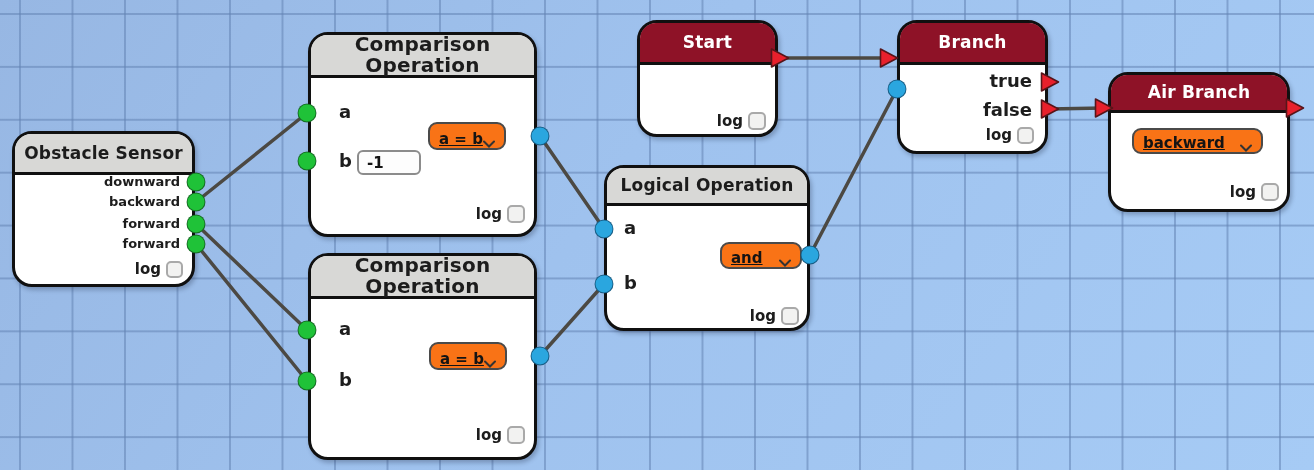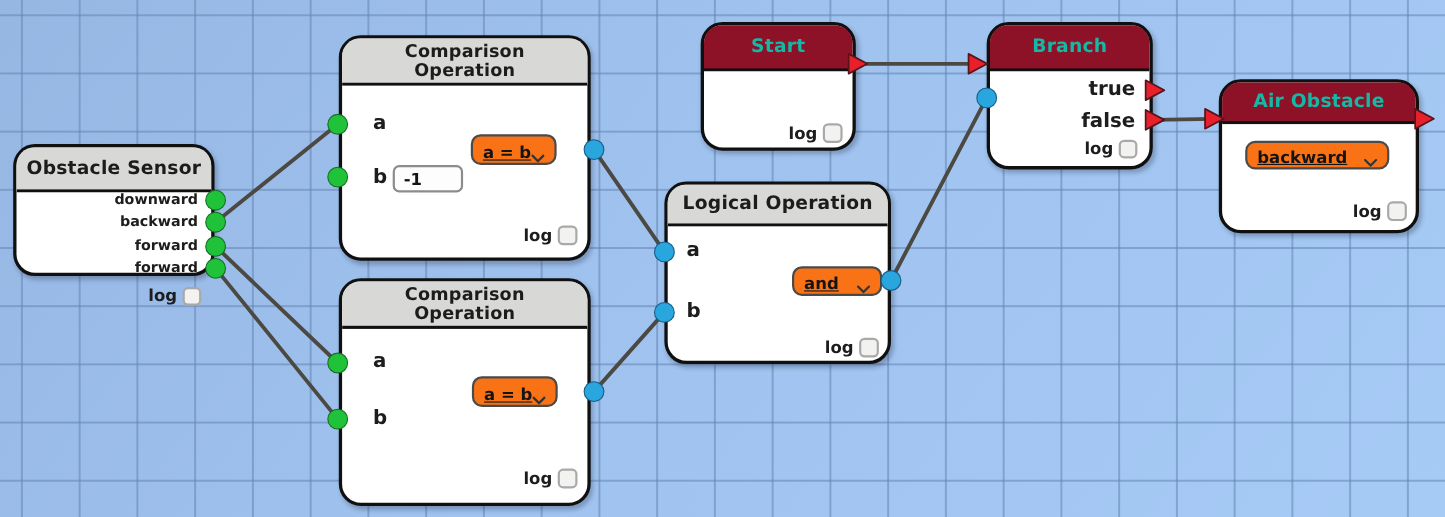--- a/index.html
+++ b/index.html
@@ -18,22 +18,22 @@
   .node{
     position:absolute; background:#fff; border:3px solid #101010; border-radius:20px;
     box-shadow:2px 3px 4px rgba(25,35,60,.28); z-index:2; box-sizing:border-box;
   }
   .hdr{
     border-bottom:3px solid #101010; border-radius:16px 16px 0 0; background:#d8d8d6;
     display:flex; flex-direction:column; align-items:center; justify-content:center;
     font-weight:700; color:#1c1c1c; font-size:17px; line-height:1.07; letter-spacing:.2px;
     text-align:center;
   }
-  .node.exec .hdr{background:#8e1227;color:#14b8a6;}
-  .hdr.two{font-size:16px;}
+  .node.exec .hdr{background:#8e1227;color:#ffffff;}
+  .hdr.two{font-size:20px;}
   .lbl{position:absolute; font-weight:700; color:#1d1d1d; font-size:18px; line-height:16px; white-space:nowrap;}
   .lbl.small{font-size:13px;}
   .logrow{position:absolute; display:flex; align-items:center; gap:5px;}
   .loglbl{font-weight:700; font-size:15px; color:#1d1d1d;}
   .chk{width:18px;height:18px;background:#f2f2f1;border:2px solid #a9a9a9;border-radius:5px;box-sizing:border-box;}
   .dd{
     position:absolute; background:#f97316; border:2px solid #4a4a4a; border-radius:9px;
     display:flex; align-items:flex-end; justify-content:space-between; padding:0 9px;
     font-weight:700; font-size:15px; color:#141414; box-sizing:border-box;text-decoration:underline;
   }
@@ -59,21 +59,21 @@
     <line class="wire" x1="196" y1="202" x2="307" y2="113"></line>
     <line class="wire" x1="196" y1="224" x2="307" y2="330"></line>
     <line class="wire" x1="196" y1="244" x2="307" y2="381"></line>
     <line class="wire" x1="540" y1="136" x2="604" y2="229"></line>
     <line class="wire" x1="540" y1="356" x2="604" y2="284"></line>
     <line class="wire" x1="810" y1="255" x2="897" y2="89"></line>
     <line class="wire" x1="779" y1="58" x2="889" y2="58"></line>
     <line class="wire" x1="1049" y1="109" x2="1104" y2="108"></line>
   </svg>
 
-  <div class="node" style="left:12px;top:131px;width:183px;height:120px;">
+  <div class="node" style="left:12px;top:131px;width:183px;height:156px;">
     <div class="hdr" style="height:38px;">
       <span>Obstacle Sensor</span>
     </div>
     <span class="lbl small" style="right:12px;top:40px;">downward</span>
     <span class="lbl small" style="right:12px;top:60px;">backward</span>
     <span class="lbl small" style="right:12px;top:82px;">forward</span>
     <span class="lbl small" style="right:12px;top:102px;">forward</span>
     <div class="logrow" style="right:9px;top:126px;">
       <span class="loglbl">log</span>
       <span class="chk" style="width:17px;height:17px;"></span>
@@ -160,21 +160,21 @@
     <span class="lbl" style="right:13px;top:50px;">true</span>
     <span class="lbl" style="right:13px;top:79px;">false</span>
     <div class="logrow" style="right:11px;top:103px;">
       <span class="loglbl">log</span>
       <span class="chk" style="width:17px;height:17px;"></span>
     </div>
   </div>
 
   <div class="node exec" style="left:1108px;top:72px;width:182px;height:140px;">
     <div class="hdr" style="height:35px;">
-      <span>Air Obstacle</span>
+      <span>Air Branch</span>
     </div>
     <div class="dd" style="left:21px;top:53px;width:131px;height:26px;">
       <span>backward</span>
       <span class="chev">
           <svg width="12" height="8" viewBox="0 0 12 8">
             <polyline points="1,1.5 6,6.5 11,1.5" fill="none" stroke="#333" stroke-width="2" stroke-linecap="round"></polyline>
           </svg>
         </span>
     </div>
     <div class="logrow" style="right:8px;top:108px;">

